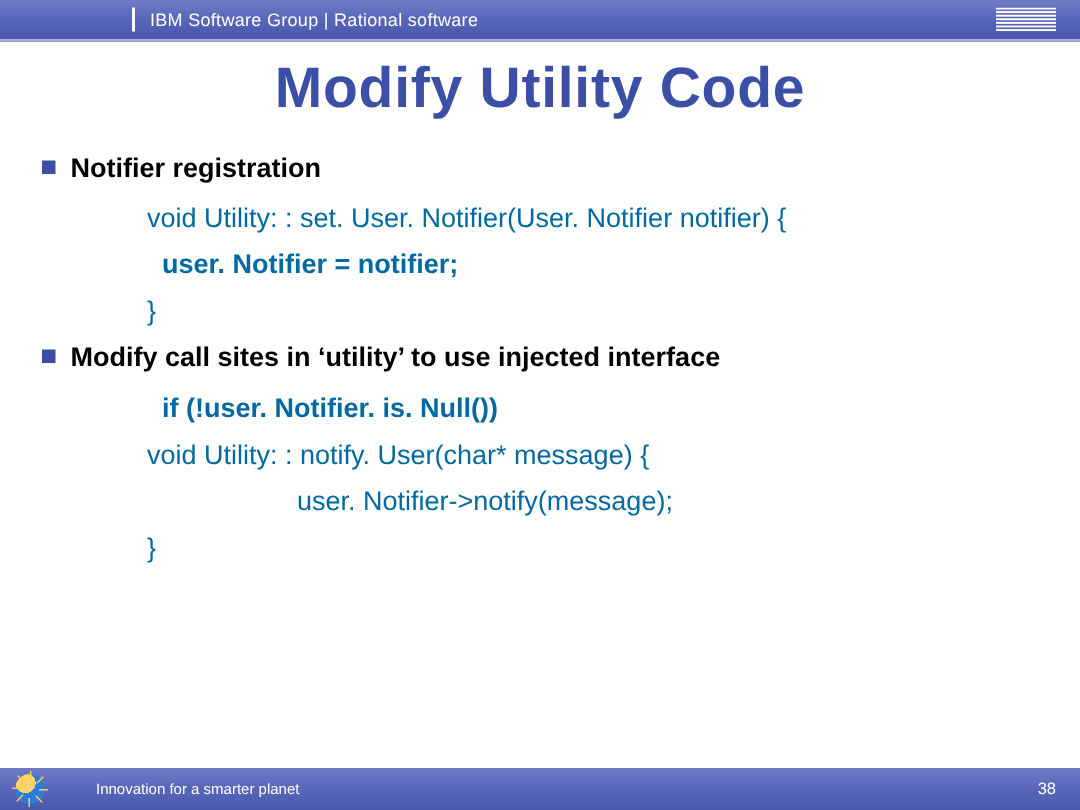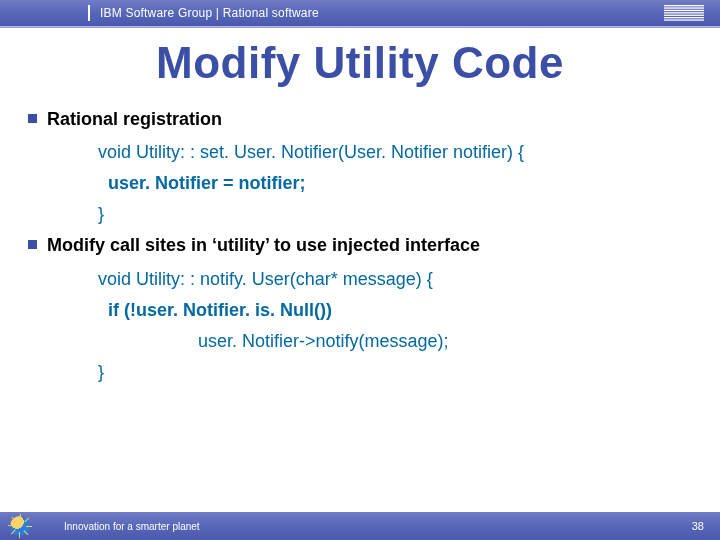--- a/index.html
+++ b/index.html
@@ -4,21 +4,21 @@
 <style>
   * { margin: 0; padding: 0; box-sizing: border-box; }
   html, body { width: 720px; height: 540px; font-family: Arial, Helvetica, sans-serif; background: #fff; overflow: hidden; }
   .slide { width: 720px; height: 540px; position: relative; display: flex; flex-direction: column; }
   .topbar { height: 26px; background: linear-gradient(to bottom, #6f7cc6 0%, #5766b8 50%, #4a59ad 100%); display: flex; align-items: center; padding: 0 16px 0 0; }
   .topbar-rule { width: 2px; height: 16px; background: #fff; margin-left: 88px; margin-right: 10px; }
   .topbar-text { color: #fff; font-size: 12px; letter-spacing: 0.2px; }
   .logo-ibm { margin-left: auto; display: flex; gap: 2px; align-items: center; }
   .logo-ibm svg { display: block; }
   .thin-accent { height: 2px; background: linear-gradient(to bottom, #b9c1e6, #8e99d4); }
-  .title { font-size: 44px; font-weight: bold; color: #3b4fa6; text-align: center; margin: 10px 0 14px 0; letter-spacing: 0.5px; }
+  .title { font-size: 38px; font-weight: bold; color: #3b4fa6; text-align: center; margin: 10px 0 14px 0; letter-spacing: 0.5px; }
   .content { flex: 1; padding: 0 28px 0 28px; }
   .bullet { display: flex; align-items: flex-start; margin: 6px 0 8px 0; }
   .bullet .sq { width: 9px; height: 9px; background: #3b4fa6; margin-top: 6px; margin-right: 10px; flex-shrink: 0; }
   .bullet .txt { font-size: 18px; font-weight: bold; color: #000; line-height: 1.3; }
   .code { font-size: 18px; color: #0369a1; line-height: 1.5; margin: 4px 0; }
   .ind1 { margin-left: 70px; }
   .ind2 { margin-left: 80px; font-weight: bold; }
   .ind3 { margin-left: 170px; }
   .footer { height: 28px; background: linear-gradient(to bottom, #6f7cc6 0%, #5766b8 50%, #4a59ad 100%); display: flex; align-items: center; padding: 0 16px 0 10px; }
   .footer .globe { width: 20px; height: 20px; border-radius: 50%; background: radial-gradient(circle at 35% 30%, #ffd36b 0 35%, #2a7de0 36% 100%); position: relative; margin-right: 10px; flex-shrink: 0; }
@@ -50,35 +50,35 @@
     </div>
   </div>
   <div class="thin-accent"></div>
 
   <div class="title">Modify Utility Code</div>
 
   <div class="content">
 
     <div class="bullet">
       <div class="sq"></div>
-      <div class="txt">Rational registration</div>
+      <div class="txt">Notifier registration</div>
     </div>
 
     <div class="code ind1">void Utility: : set. User. Notifier(User. Notifier notifier) {</div>
     <div class="code ind2">user. Notifier = notifier;</div>
     <div class="code ind1">}</div>
 
     <div class="bullet">
       <div class="sq"></div>
       <div class="txt">Modify call sites in ‘utility’ to use injected interface</div>
     </div>
 
 
+    <div class="code ind2">if (!user. Notifier. is. Null())</div>
     <div class="code ind1">void Utility: : notify. User(char* message) {</div>
-    <div class="code ind2">if (!user. Notifier. is. Null())</div>
     <div class="code ind3">user. Notifier-&gt;notify(message);</div>
     <div class="code ind1">}</div>
 
   </div>
 
   <div class="footer">
     <div class="globe">
       <div class="burst">
         <span style="transform:rotate(0deg) translate(0,-12px)"></span>
         <span style="transform:rotate(45deg) translate(0,-12px)"></span>

